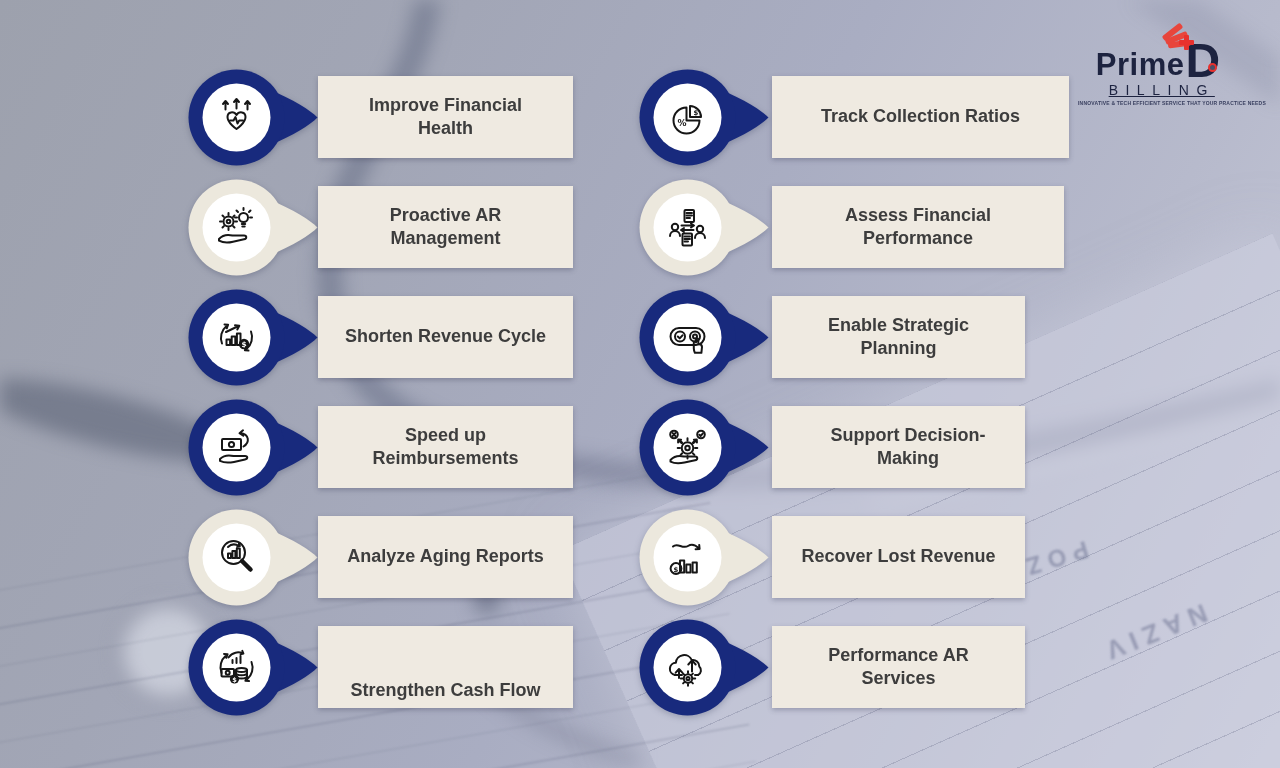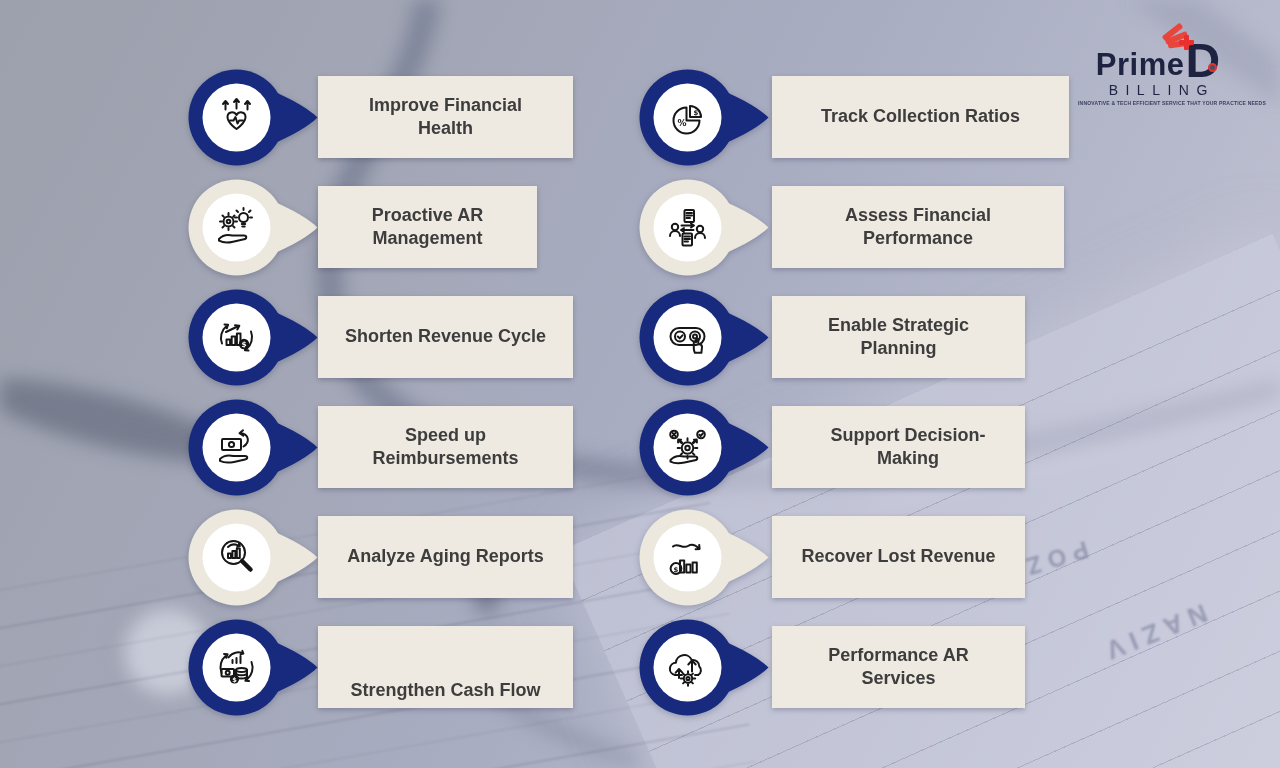--- a/index.html
+++ b/index.html
@@ -35,21 +35,21 @@
   .logo-cards i:nth-child(1){ transform:rotate(-38deg); top:2px; left:2px; }
   .logo-cards i:nth-child(2){ transform:rotate(-22deg); top:8px; left:6px; }
   .logo-cards i:nth-child(3){ transform:rotate(-8deg);  top:14px; left:9px; }
   .logo-cross { position:absolute; top:-9px; left:-7px; width:15px; height:15px; }
   .logo-cross::before, .logo-cross::after { content:""; position:absolute; background:#e8312e; border-radius:1px; }
   .logo-cross::before { left:5px; top:0; width:5px; height:15px; }
   .logo-cross::after  { left:0; top:5px; width:15px; height:5px; }
   .logo-stetho { position:absolute; right:3px; bottom:7px; width:9px; height:9px;
                  border:2px solid #e8312e; border-radius:50%; background:rgba(255,255,255,.2); }
   .logo-billing { margin-top:3px; font-size:14px; font-weight:500; color:#1d2340;
-                  letter-spacing:7.5px; text-indent:7.5px; }
+                  letter-spacing:7.5px; text-indent:7.5px;text-decoration:underline; }
   .logo-tagline { margin-top:2px; font-size:5px; font-weight:600; color:#3a4060; letter-spacing:.2px; white-space:nowrap; }
 
   
   .item-badge { position:absolute; width:131px; height:97px; filter:drop-shadow(0 2px 3px rgba(40,45,80,.28)); }
   .label-box { position:absolute; height:82px; background:#efeae1;
                box-shadow:0 2px 5px rgba(45,50,80,.3);
                display:flex; align-items:center; justify-content:center; text-align:center;
                padding:6px 26px; }
   .label-box span { font-size:18px; line-height:1.3; font-weight:700; color:#3d3d3d; }
 </style>
@@ -119,21 +119,21 @@
           <g transform="translate(24.5,24.5)" fill="none" stroke="#161616" stroke-width="2" stroke-linecap="round" stroke-linejoin="round">
             <circle cx="16" cy="18" r="5"></circle>
             <circle cx="16" cy="18" r="1.8"></circle>
             <path d="M16 11.5V9.5M16 24.5V26.5M9.5 18H7.5M22.5 18H24.5M11.4 13.4L10 12M20.6 13.4L22 12M11.4 22.6L10 24M20.6 22.6L22 24"></path>
             <circle cx="31" cy="14" r="4.5"></circle>
             <path d="M29.3 20.5h3.4M29.8 23h2.4"></path>
             <path d="M31 6.5V4.5M25.5 8.5L24 7M36.5 8.5L38 7M24.5 14H22.5M37.5 14H39.5"></path>
             <path d="M6.5 35.5C11 30.5 16 31 20 32H31.5C34.5 32 34.5 35.2 31.5 35.8L20.5 38.2C14 39.8 10 39 6.5 37.2Z"></path>
           </g>
         </svg></div>
-      <div class="label-box" style="left: 318px; top: 186px; width: 219px;">
+      <div class="label-box" style="left: 318px; top: 186px; width: 255px;">
         <span>Proactive AR Management</span>
       </div>
       <div class="item-badge" style="left: 188px; top: 288.5px;"><svg width="131" height="97" viewBox="0 0 131 97">
           <path d="M80 20 C106 31 122 41 129.5 48.5 C122 56 106 66 80 77 Z" fill="#182a7d"></path>
           <circle cx="48.5" cy="48.5" r="48" fill="#182a7d"></circle>
           <circle cx="48.5" cy="48.5" r="34" fill="#ffffff"></circle>
           <g transform="translate(24.5,24.5)" fill="none" stroke="#161616" stroke-width="2" stroke-linecap="round" stroke-linejoin="round">
             <rect x="14" y="26" width="3.6" height="5.5"></rect>
             <rect x="19.2" y="23" width="3.6" height="8.5"></rect>
             <rect x="24.4" y="20" width="3.6" height="11.5"></rect>

